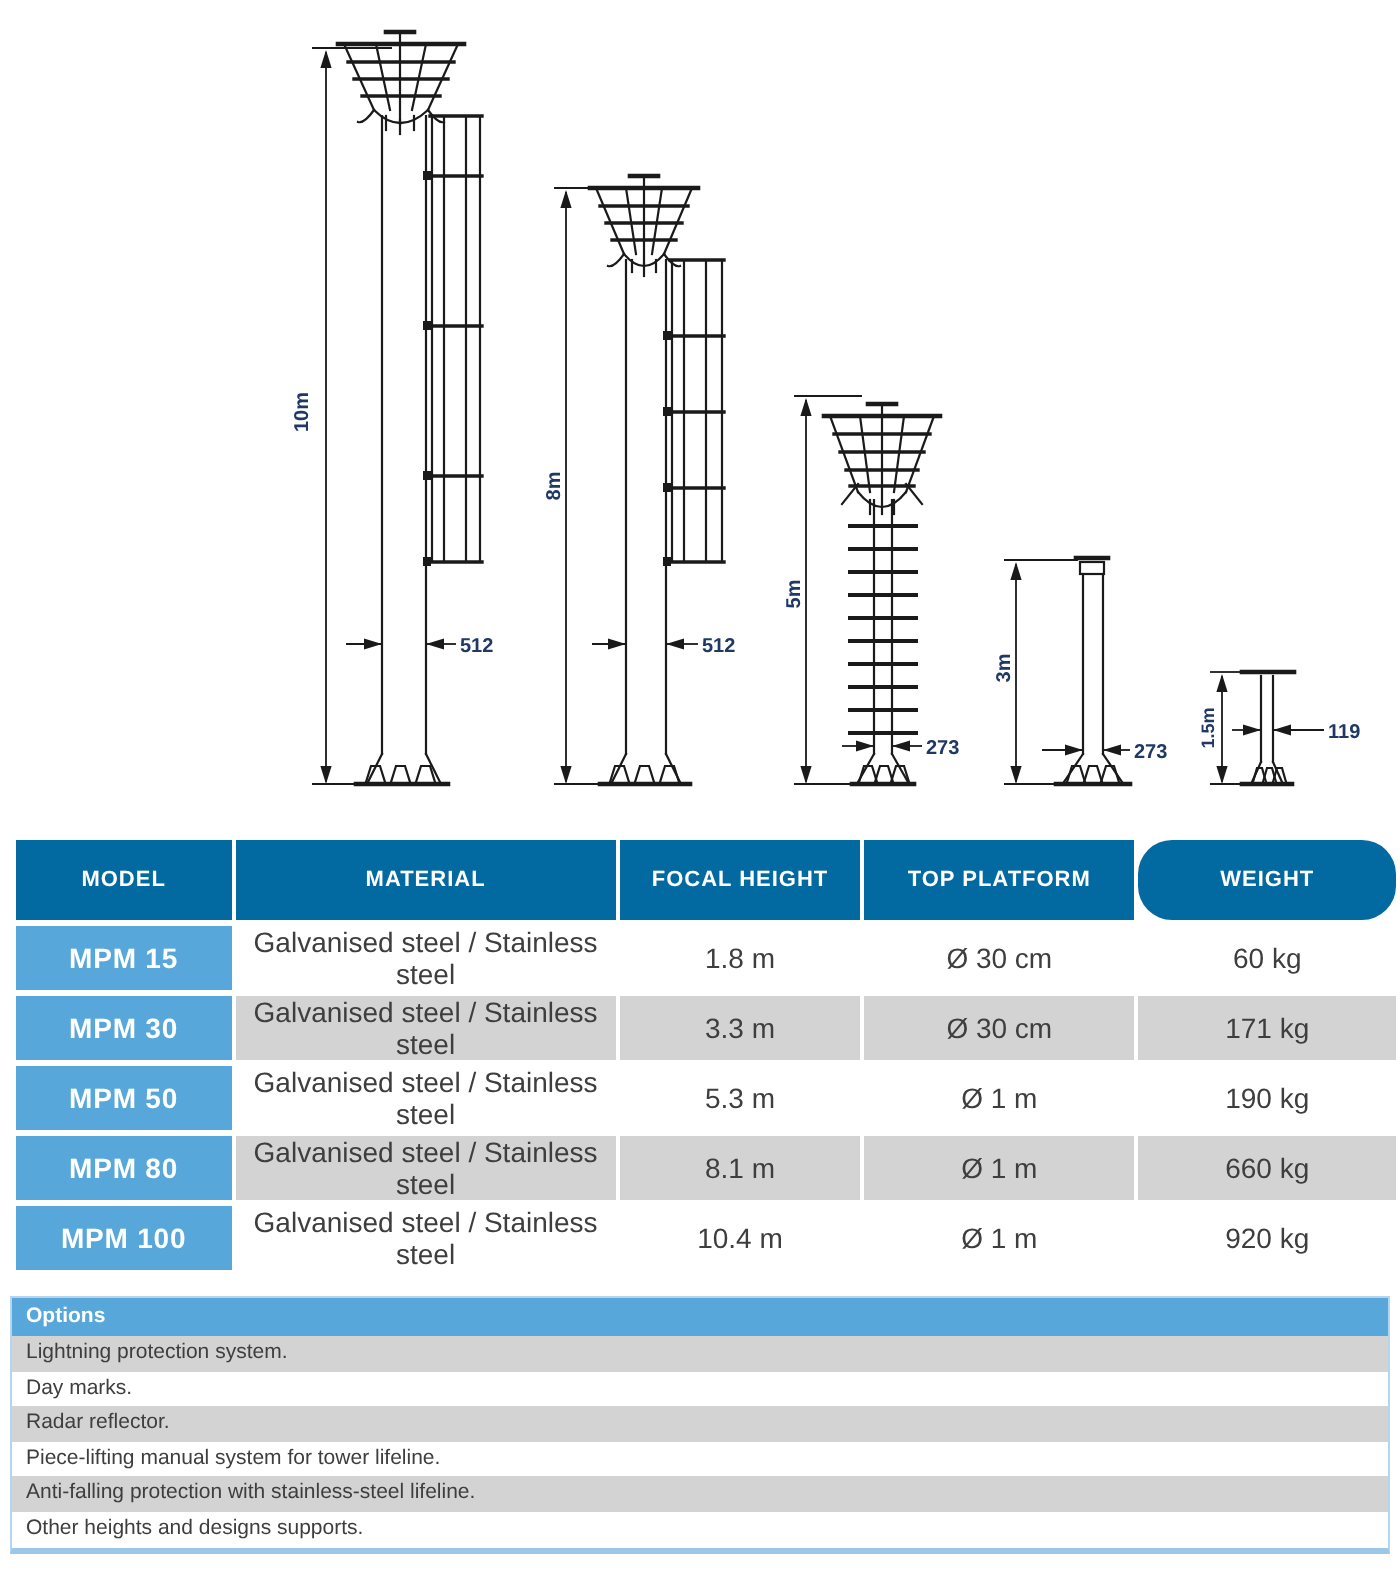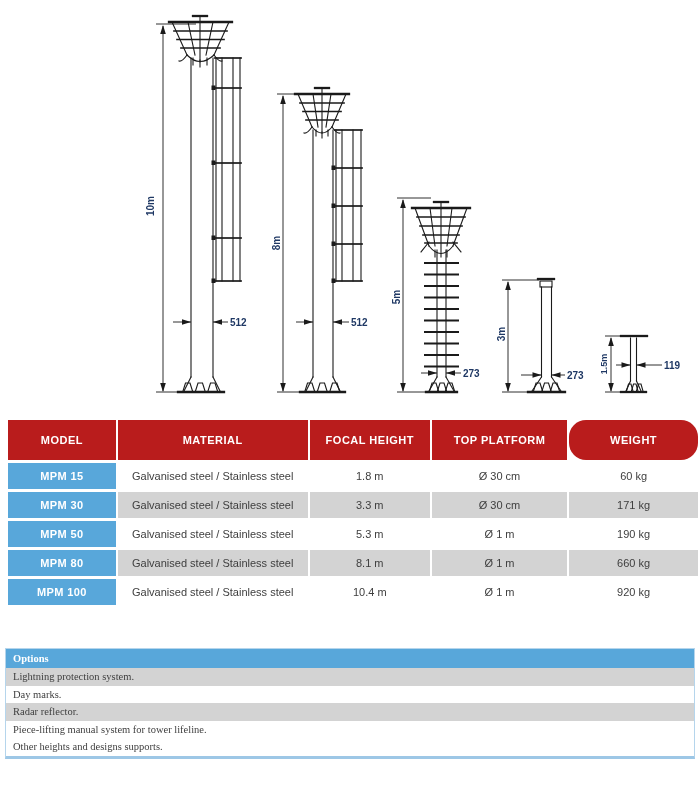--- a/index.html
+++ b/index.html
@@ -11,29 +11,29 @@
   .bar{stroke:#1a1a1a;stroke-width:1.7;fill:none;stroke-linecap:square;}
   .th2{stroke-width:2.3;}
   .rung{stroke:#1a1a1a;stroke-width:2;fill:none;stroke-linecap:square;}
   .dim{stroke:#1a1a1a;stroke-width:0.9;fill:none;}
   .arr{fill:#1a1a1a;stroke:none;}
   .sq{fill:#1a1a1a;stroke:none;}
   .dimtxt{font:bold 10px "Liberation Sans",sans-serif;fill:#1f3864;}
   .dimtxt-sm{font:bold 9px "Liberation Sans",sans-serif;fill:#1f3864;}
 
   table.spec{position:absolute;top:417px;left:6px;border-collapse:separate;border-spacing:2px 3px;}
-  table.spec th{background:#b91c1c;color:#fff;font-size:11px;font-weight:bold;letter-spacing:.5px;
+  table.spec th{background:#0369a1;color:#fff;font-size:11px;font-weight:bold;letter-spacing:.5px;
     height:40px;text-align:center;vertical-align:middle;padding:0 4px;}
-  table.spec td{font-size:11px;color:#3e3e3e;height:26px;text-align:center;vertical-align:middle;padding:0 4px;}
+  table.spec td{font-size:14px;color:#3e3e3e;height:26px;text-align:center;vertical-align:middle;padding:0 4px;}
   table.spec td.model{background:#58a7da;color:#fff;font-weight:bold;letter-spacing:.4px;}
   tr.row-w td.data{background:#ffffff;}
   tr.row-g td.data{background:#d3d3d3;}
   .c-model{width:103px;} .c-material{width:189px;margin-left:22px;} .c-focal{width:116px;} .c-platform{width:131px;} .c-weight{width:125px;border-radius:17px;}
 
-  .options{position:absolute;top:648px;left:5px;width:688px;border:1px solid #b5d5ec;border-bottom:3px solid #9dc7e6;background:#14b8a6;font-family:Liberation Serif, serif;}
+  .options{position:absolute;top:648px;left:5px;width:688px;border:1px solid #b5d5ec;border-bottom:3px solid #9dc7e6;background:#14b8a6;}
   .options-header{background:#58a7da;color:#fff;font-weight:bold;font-size:10.5px;height:19px;line-height:19px;padding-left:7px;}
   .option-row{font-size:10.5px;color:#3e3e3e;height:17.6px;line-height:17.6px;padding-left:7px;white-space:nowrap;overflow:hidden;}
   .option-row.g{background:#d3d3d3;}
   .option-row.w{background:#fff;}
 </style>
 </head>
 <body>
 
 <div class="page">
 
@@ -306,16 +306,17 @@
       </tr>
     </tbody>
   </table>
 
   <div class="options">
     <div class="options-header">Options</div>
     <div class="option-row g">Lightning protection system.</div>
     <div class="option-row w">Day marks.</div>
     <div class="option-row g">Radar reflector.</div>
     <div class="option-row w">Piece-lifting manual system for tower lifeline.</div>
+    <div class="option-row g">Anti-falling protection with stainless-steel lifeline.</div>
     <div class="option-row w">Other heights and designs supports.</div>
   </div>
 
 </div>
 
 </body></html>

